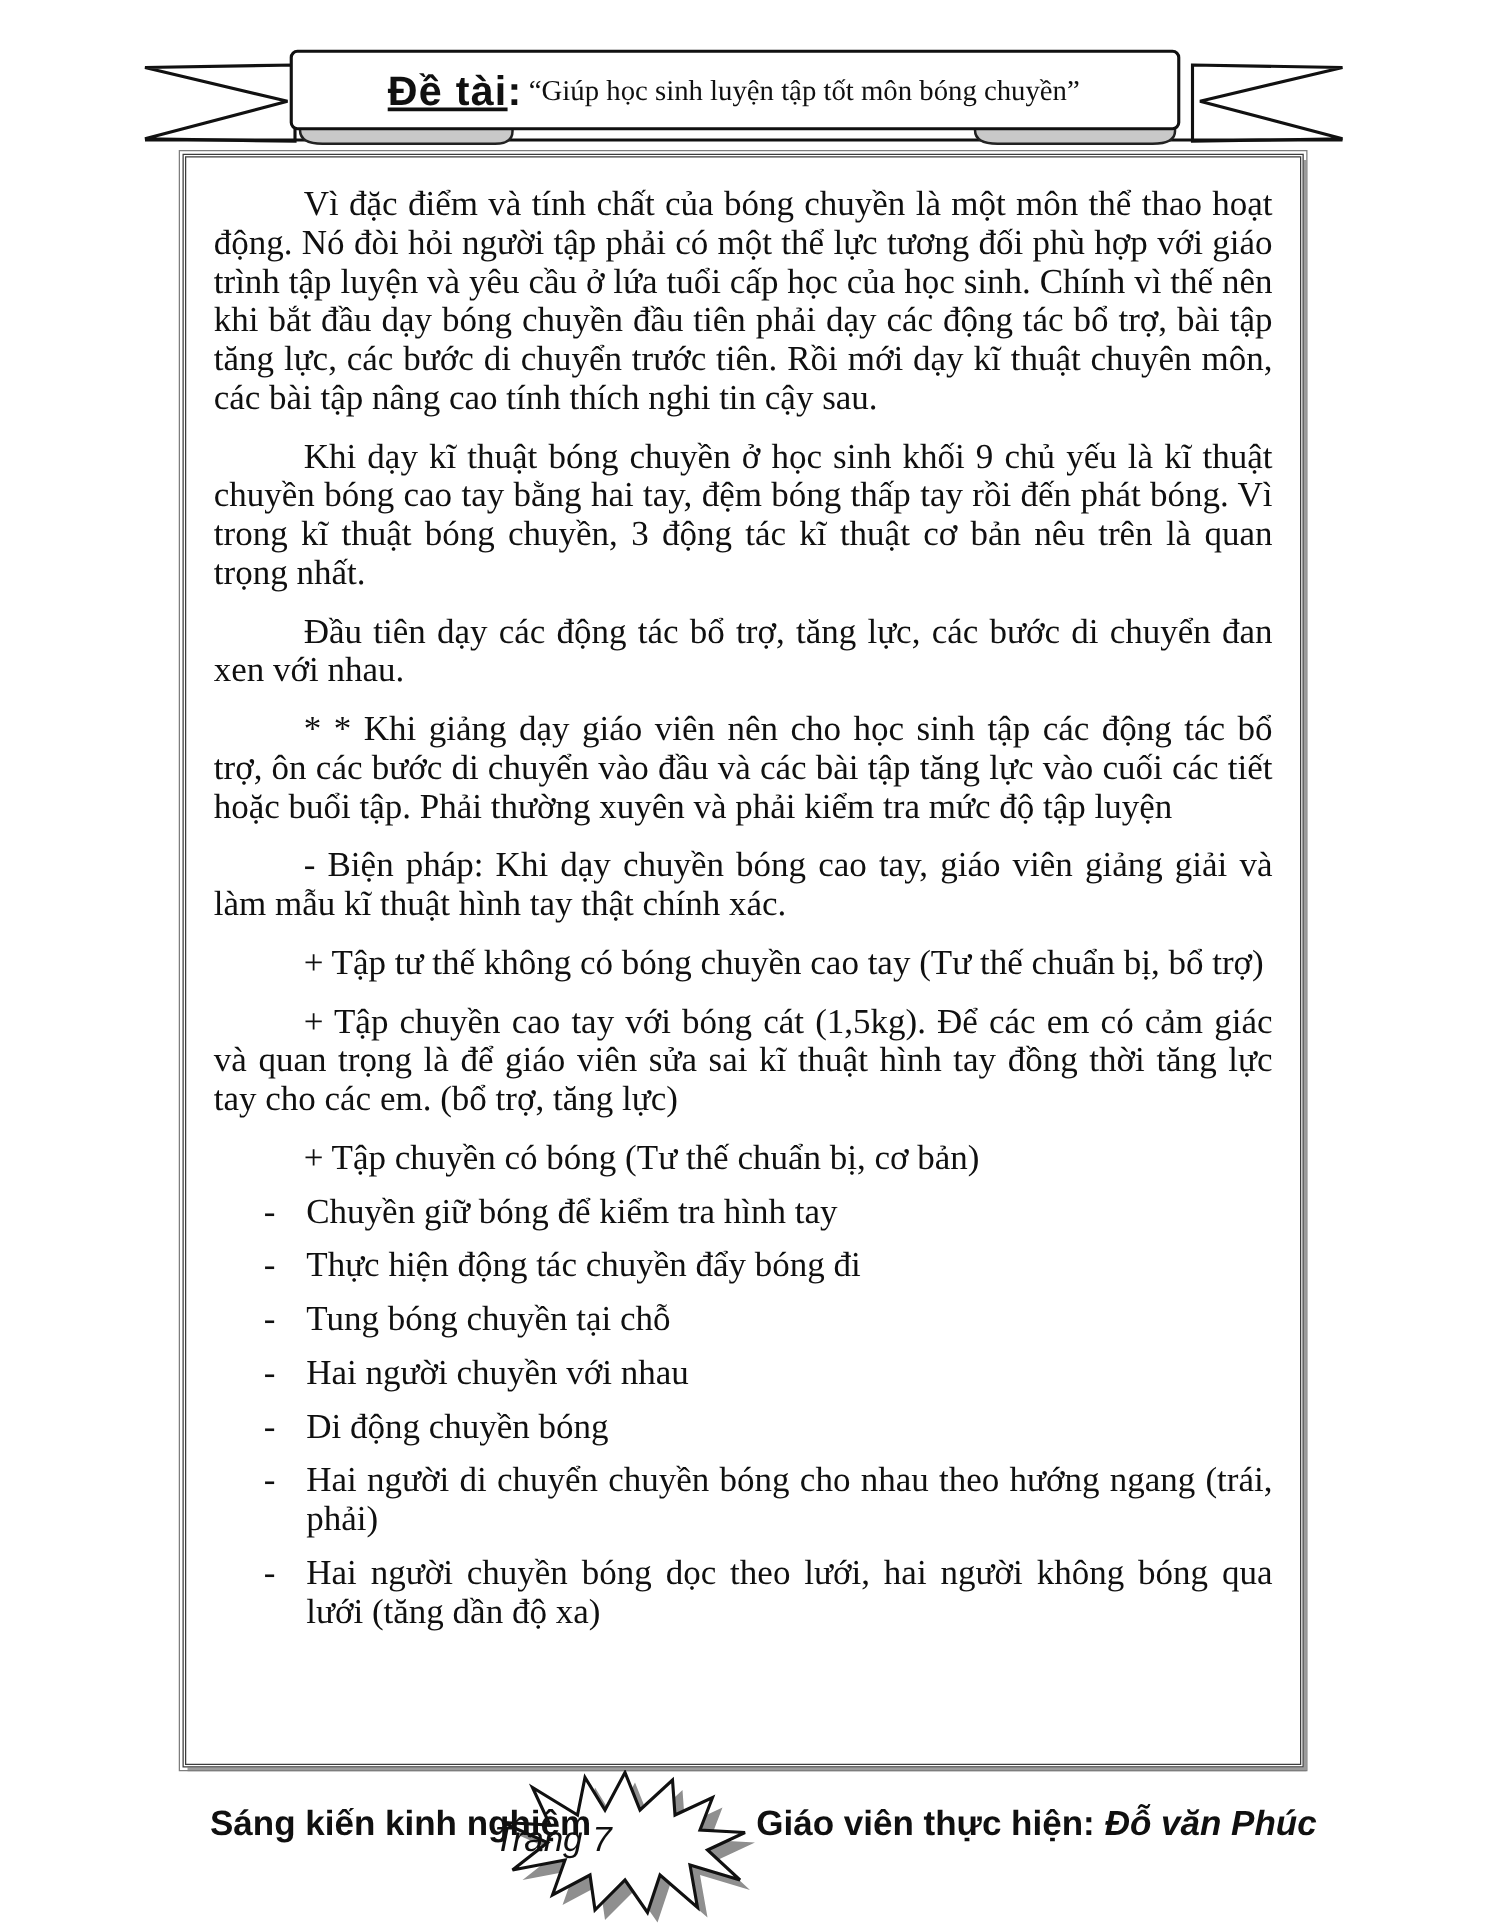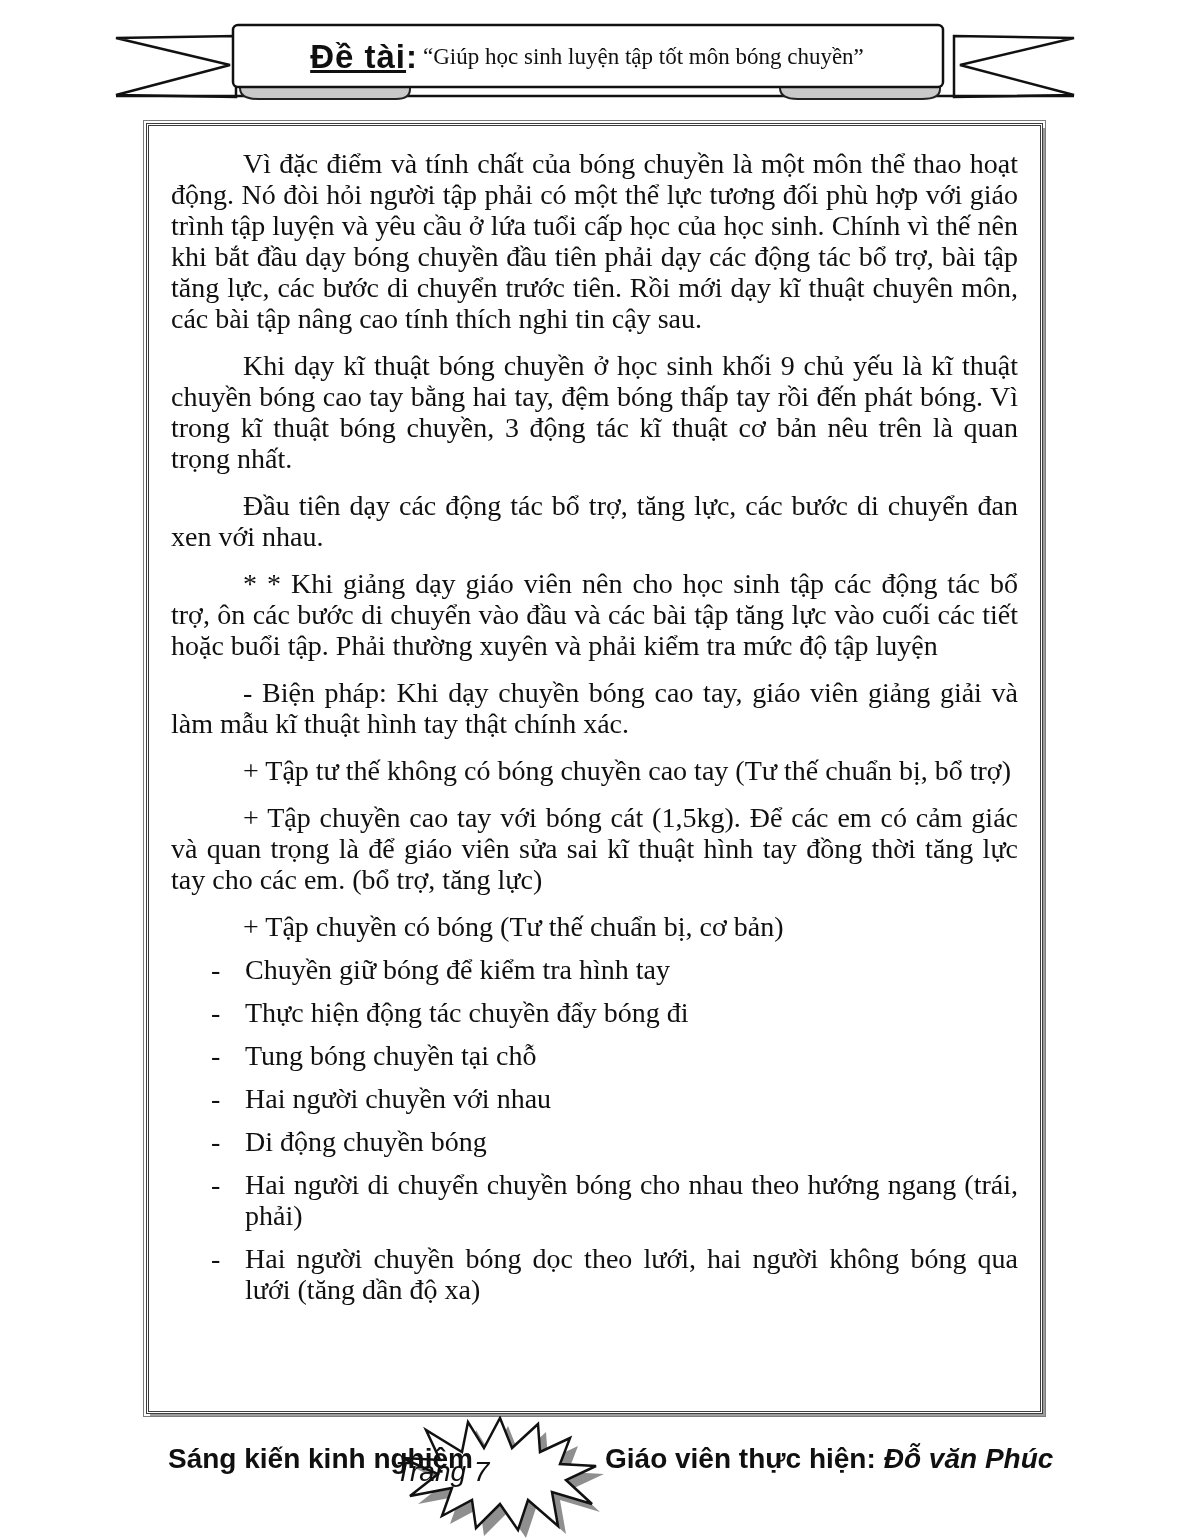--- a/index.html
+++ b/index.html
@@ -1,21 +1,21 @@
 <!DOCTYPE html>
 <html><head>
 <meta charset="utf-8">
 <style>
   html,body{margin:0;padding:0;}
   body{
     width:1190px;height:1540px;background:#ffffff;position:relative;
     font-family:"Liberation Serif",serif;color:#101010;overflow:hidden;
   }
   
-  .ribbon-wrap{position:absolute;left:100px;top:20px;width:990px;height:90px;text-align:right;}
+  .ribbon-wrap{position:absolute;left:100px;top:36px;width:990px;height:90px;text-align:right;}
   .ribbon-wrap svg{position:absolute;left:0;top:0;}
   .ribbon-text{
     position:absolute;left:132px;top:7px;width:710px;height:60px;
     display:flex;align-items:center;justify-content:center;white-space:nowrap;
   }
   .ribbon-label{
     font-family:"Liberation Sans",sans-serif;font-weight:700;font-size:33px;
     text-decoration:underline;letter-spacing:1px;
   }
   .ribbon-sep{font-family:"Liberation Sans",sans-serif;font-weight:700;font-size:33px;}

